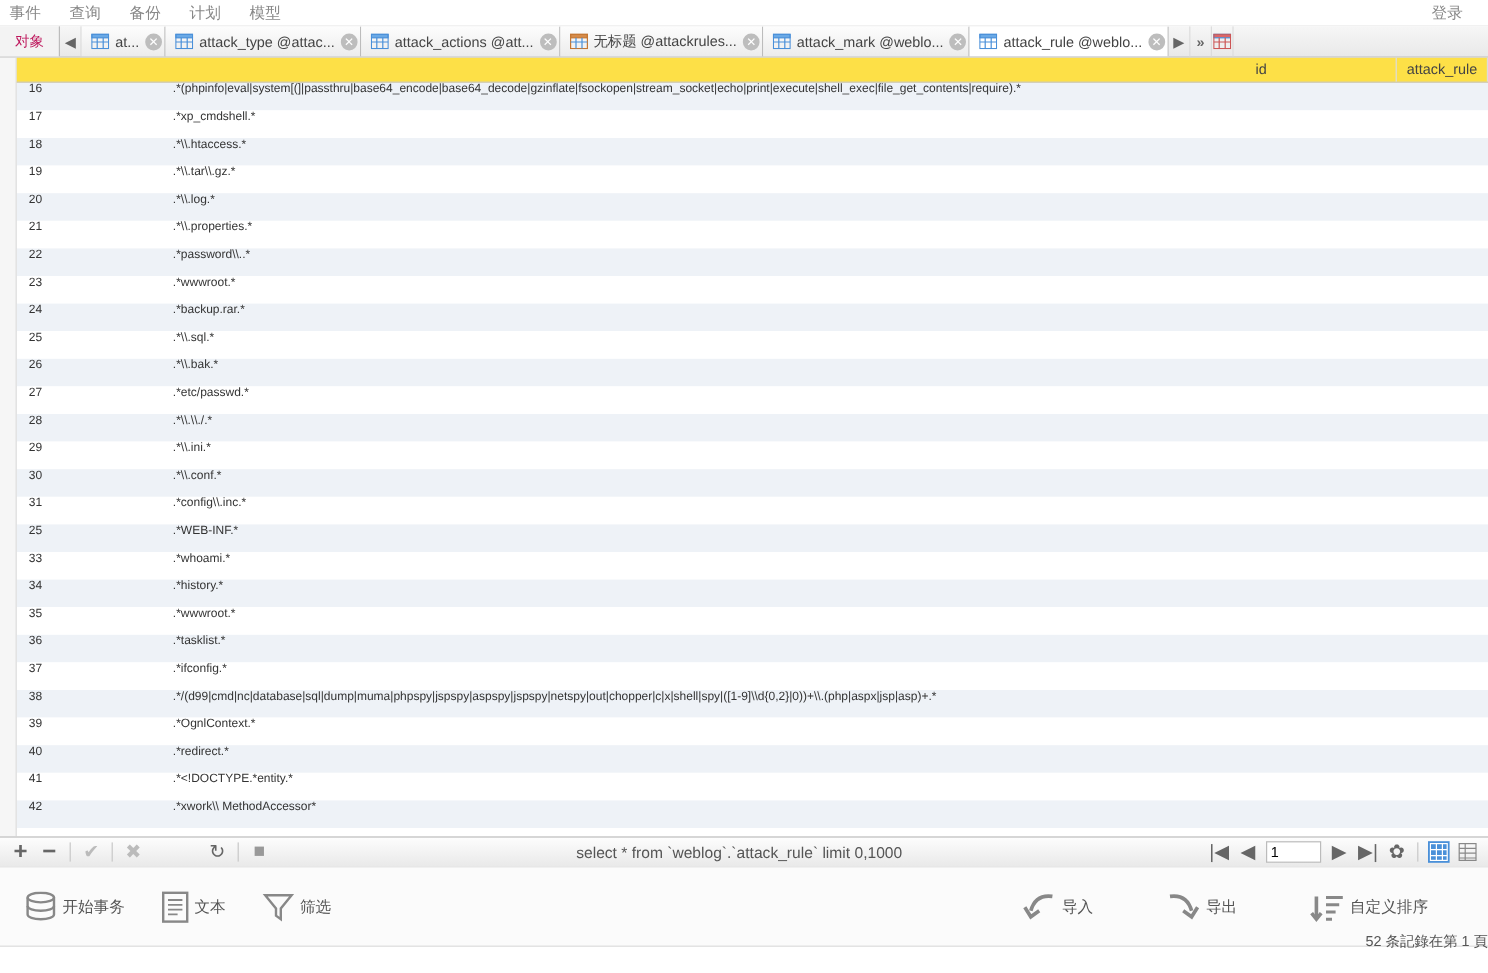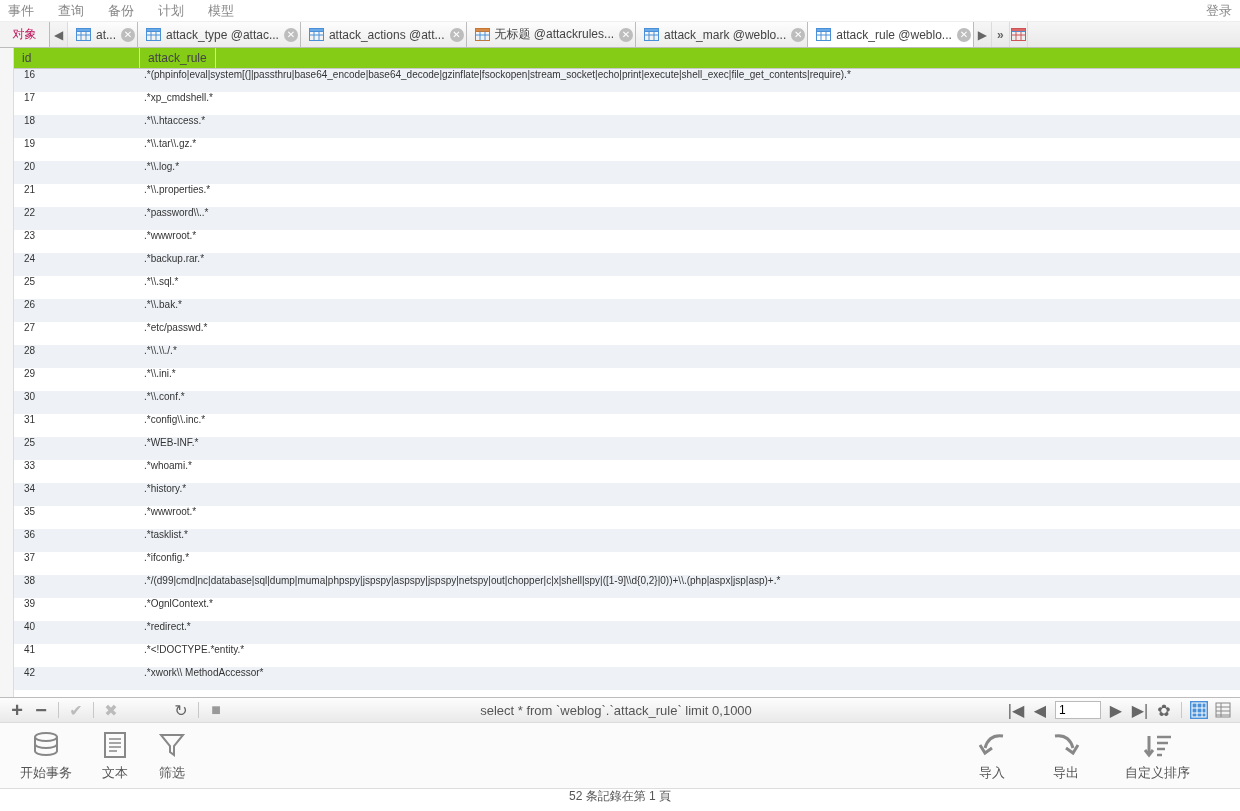--- a/index.html
+++ b/index.html
@@ -1,46 +1,46 @@
 <!DOCTYPE html>
 <html><head>
 <meta charset="utf-8">
 <style>
 *{box-sizing:border-box;margin:0;padding:0;}
 body{font-family:-apple-system,"Helvetica Neue",Arial,sans-serif;font-size:13px;color:#333;background:#fff;overflow:hidden;height:811px;width:1240px;}
 .menubar{height:22px;line-height:22px;display:flex;padding:0 8px;color:#888;font-size:13px;border-bottom:1px solid #eee;}
 .menubar .menu-item{margin-right:24px;cursor:pointer;}
-.menubar .right{margin-left:auto;margin-right:0;}
+.menubar .right{margin-left:auto;margin-right:13px;}
 .tabbar{height:26px;background:linear-gradient(#f6f6f6,#e9e9e9);border-bottom:1px solid #bcbcbc;display:flex;align-items:stretch;font-size:12px;}
 .tabbar .side-tab{width:50px;display:flex;align-items:center;justify-content:center;border-right:1px solid #bcbcbc;background:#f3f3f3;font-size:12px;color:#be185d;}
 .tabbar .arrow-btn{width:18px;display:flex;align-items:center;justify-content:center;color:#666;border-right:1px solid #dcdcdc;cursor:pointer;}
 .tabbar .tab{display:flex;align-items:center;padding:0 2px 0 8px;border-right:1px solid #bcbcbc;background:linear-gradient(#fdfdfd,#ececec);gap:5px;color:#444;cursor:pointer;white-space:nowrap;}
 .tabbar .tab.active{background:#fff;}
 .tabbar .tab .close{width:14px;height:14px;border-radius:7px;background:#bdbdbd;display:flex;align-items:center;justify-content:center;font-size:10px;color:#fff;}
 .table-wrap{position:absolute;top:48px;left:0;right:0;bottom:114px;overflow:hidden;}
 .vstrip{position:absolute;left:0;top:0;bottom:0;width:14px;background:#f6f6f6;border-right:1px solid #dcdcdc;}
-.header-row{position:absolute;left:14px;right:0;top:0;height:21px;border-bottom:1px solid #c8c8c8;background:#84cc16;display:flex;font-size:12px;color:#444;}
+.header-row{position:absolute;left:14px;right:0;top:0;height:21px;border-bottom:1px solid #c8c8c8;background:#fde047;display:flex;font-size:12px;color:#444;justify-content:flex-end;}
 .header-row .col{padding:3px 8px;border-right:1px solid #dcdcdc;}
 .header-row .col-id{width:126px;}
 .rows{position:absolute;left:14px;right:0;top:21px;bottom:0;overflow:hidden;}
 .row{height:23px;display:flex;align-items:flex-start;font-size:10px;color:#333;}
 .row:nth-child(odd){background:#eef2f7;}
 .row:nth-child(even){background:#fff;}
 .row .c-id{width:126px;padding:0 10px;}
 .row .c-rule{padding:0 4px;white-space:nowrap;overflow:hidden;}
 .footer1{position:absolute;left:0;right:0;bottom:88px;height:26px;background:linear-gradient(#fdfdfd,#e9e9e9);border-top:1px solid #bcbcbc;border-bottom:1px solid #dcdcdc;display:flex;align-items:center;padding:0 8px;gap:6px;color:#666;}
 .footer1 .sep{width:1px;height:16px;background:#c8c8c8;margin:0 2px;}
 .footer1 .ico{font-size:16px;cursor:pointer;display:flex;align-items:center;justify-content:center;min-width:18px;}
 .footer1 .sql{flex:1;text-align:center;font-size:13px;color:#555;}
 .footer1 .pgnum{width:46px;height:18px;border:1px solid #bbb;font-size:12px;padding:0 3px;}
 .footer2{position:absolute;left:0;right:0;bottom:22px;height:66px;background:#fbfbfb;border-bottom:1px solid #ddd;display:flex;align-items:center;padding:0 20px;}
-.footer2 .tool{display:flex;flex-direction:column;align-items:center;margin-right:30px;color:#555;cursor:pointer;gap:4px;}
+.footer2 .tool{display:flex;flex-direction:row;align-items:center;margin-right:30px;color:#555;cursor:pointer;gap:4px;}
 .footer2 .tool .ic{font-size:26px;color:#888;height:30px;display:flex;align-items:center;}
-.footer2 .rtools{margin-left:auto;display:flex;gap:14px;font-family:Liberation Mono, monospace;}
-.statusbar{position:absolute;left:0;right:0;bottom:4px;height:22px;text-align:center;line-height:22px;font-size:12px;color:#555;}
+.footer2 .rtools{margin-left:auto;display:flex;gap:30px;font-family:Liberation Mono, monospace;}
+.statusbar{position:absolute;left:0;right:0;bottom:16px;height:22px;text-align:right;line-height:22px;font-size:12px;color:#555;}
 svg{display:block;}
 .icon-table{width:15px;height:13px;}
 .icon-table rect{fill:none;stroke:#4a90d9;stroke-width:1;}
 .icon-table .hdr{fill:#6aa9e6;}
 .icon-qtable .hdr{fill:#d68b4a;}
 .icon-qtable rect{stroke:#c57733;}
 .viewbtn{width:18px;height:18px;display:flex;align-items:center;justify-content:center;}
 .gridicon{width:16px;height:16px;}
 </style>
 </head>

